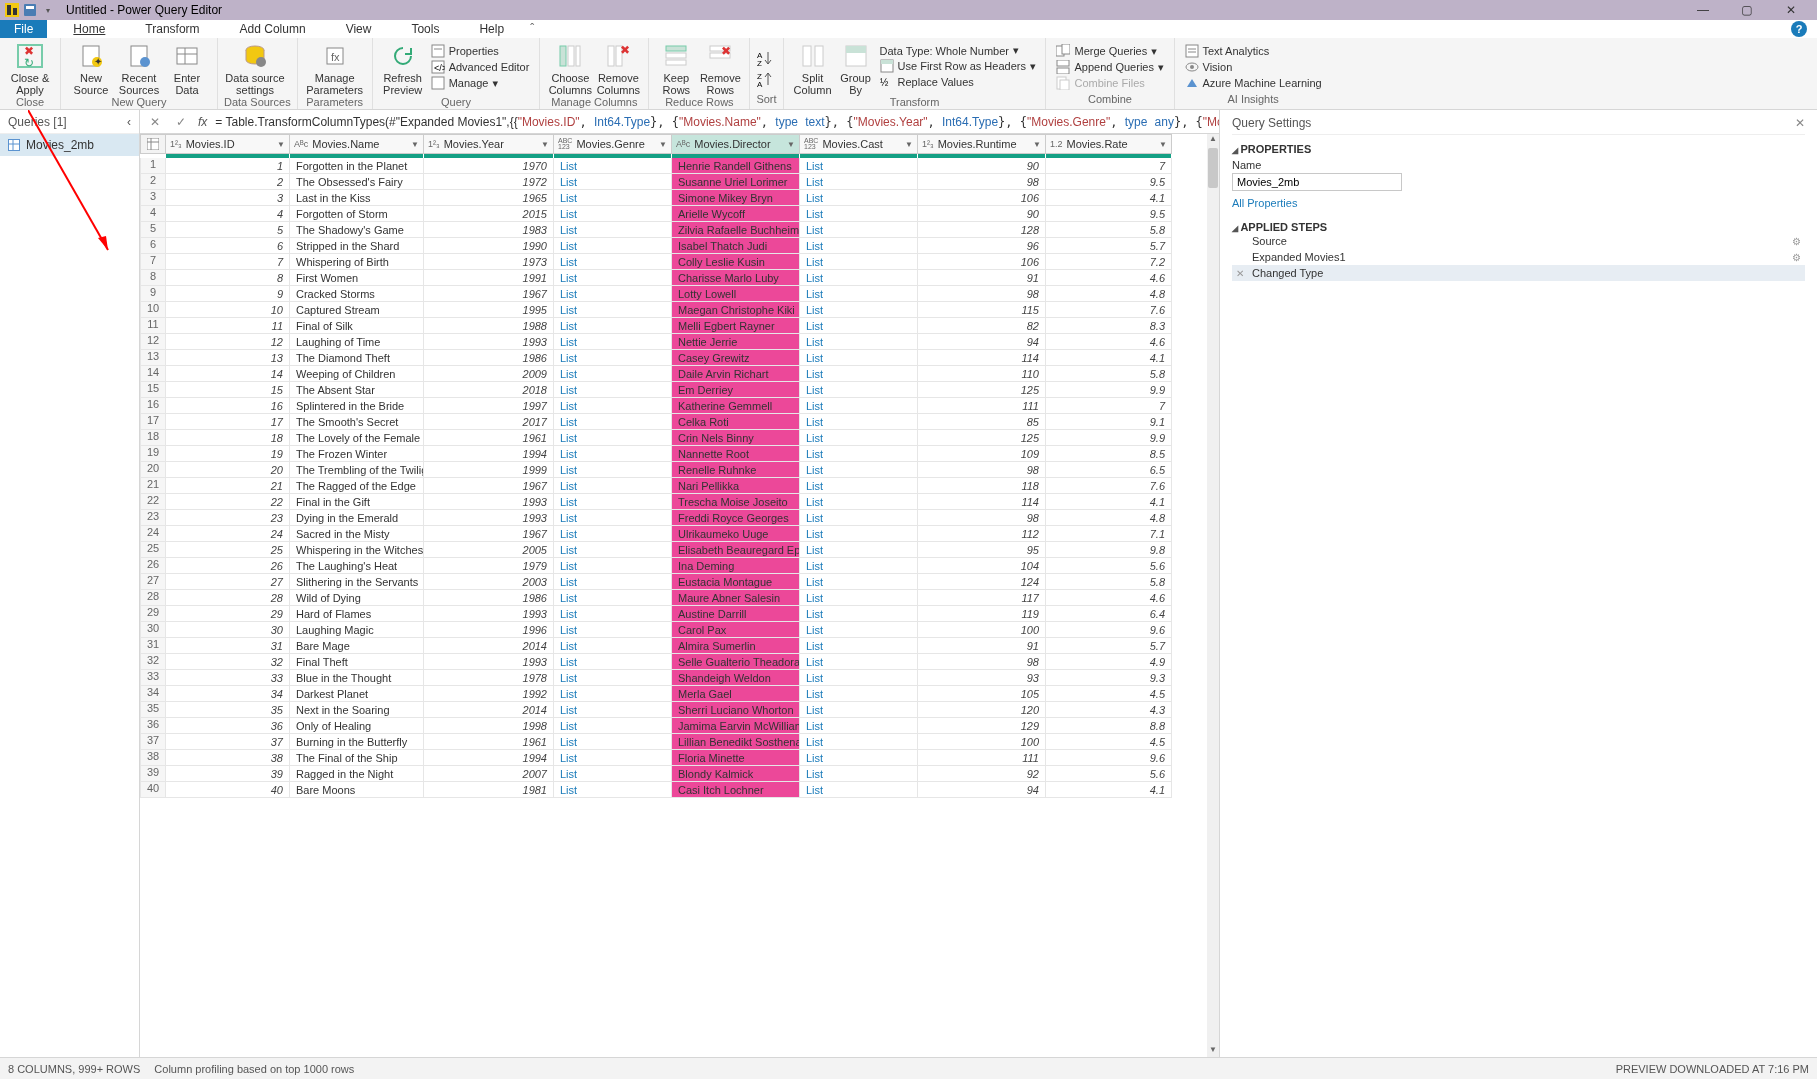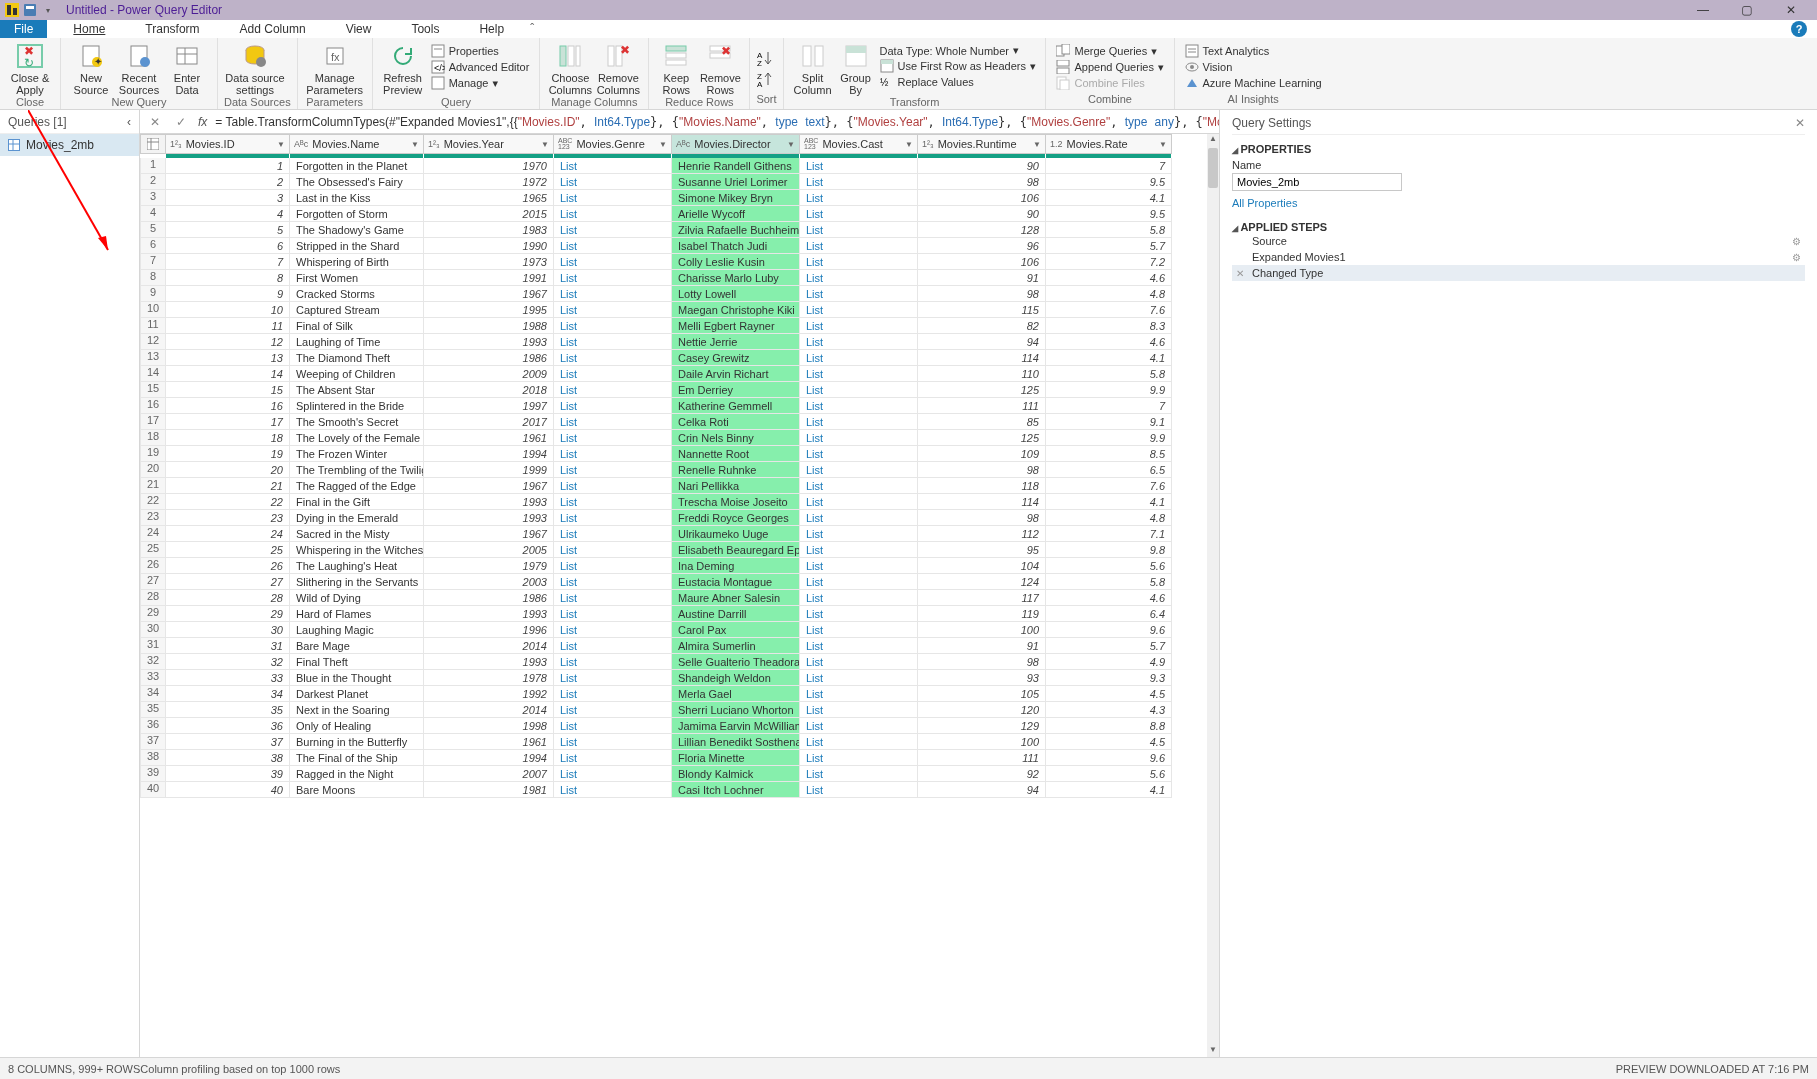--- a/index.html
+++ b/index.html
@@ -2,21 +2,21 @@
 <html><head>
 <meta charset="utf-8">
 <style>
 * { box-sizing: border-box; margin: 0; padding: 0; font-family: "Segoe UI", Tahoma, sans-serif; }
 body { background: #fff; font-size: 12px; color: #333; overflow: hidden; width: 1817px; height: 1079px; position: relative; }
 
 
 .titlebar { height: 20px; background: #beb2c8; display: flex; align-items: center; padding: 0 4px; }
 .titlebar .qat { display: flex; gap: 2px; align-items: center; }
 .titlebar .qat-icon { width: 16px; height: 16px; display:flex; align-items:center; justify-content:center; font-size:10px; }
-.titlebar .title { margin-left: 10px; font-size: 12px; color: #4c1d95; }
+.titlebar .title { margin-left: 10px; font-size: 12px; color: #000000; }
 .titlebar .win-controls { margin-left: auto; display: flex; }
 .titlebar .win-controls div { width: 44px; height: 20px; text-align: center; line-height: 20px; font-size: 12px; }
 
 
 .menutabs { height: 18px; display: flex; align-items: center; border-bottom: 0px solid #ddd; font-size:12px;gap:12px; }
 .menutabs .tab { padding: 2px 14px; cursor: default; }
 .menutabs .tab.file { background: #1a7bba; color: #fff; }
 .menutabs .tab.active { background: #fff; text-decoration: underline; }
 .menutabs .help-icon { margin-left: auto; margin-right: 10px; width:16px;height:16px;border-radius:50%;background:#1a7bba;color:#fff;text-align:center;line-height:16px;font-size:11px;font-weight:bold;}
 .menutabs .chev { margin-right:8px; color:#666;}
@@ -59,21 +59,21 @@
 .ghdr .col .type-icon { font-size:9px; color:#666; margin-right:4px; }
 .ghdr .col .name { flex:1; font-size:11px; white-space:nowrap; overflow:hidden; }
 .ghdr .col .dd { font-size:8px; color:#666; }
 .qbar { display:flex; height:4px; }
 .qbar .rowcorner { width:26px; }
 .qbar .seg { background:#14a085; border-right:1px solid #fff; }
 .grow { display:flex; height:16px; }
 .grow .rownum { width:26px; border:1px solid #e6e6e6; border-top:none; background:#f6f6f6; text-align:center; font-size:11px; color:#666; }
 .grow .cell { border-right:1px solid #e6e6e6; border-bottom:1px solid #e6e6e6; padding:0 6px; font-size:11px; display:flex; align-items:center; overflow:hidden; white-space:nowrap; }
 .grow .cell.num { justify-content:flex-end; font-style:italic; color:#444; }
-.grow .cell.sel { background:#86efac; }
+.grow .cell.sel { background:#ec4899; }
 .grow .cell.link { color:#1a7bba; }
 
 .col-id{width:124px} .col-name{width:134px} .col-year{width:130px} .col-genre{width:118px} .col-dir{width:128px} .col-cast{width:118px} .col-run{width:128px} .col-rate{width:126px}
 
 .vscroll { position:absolute; right:598px; top:134px; bottom:22px; width:12px; background:#f0f0f0; }
 .vscroll .thumb { position:absolute; left:1px; right:1px; top:14px; height:40px; background:#c8c8c8; border-radius:2px;}
 .vscroll .arr { position:absolute; left:0; right:0; height:12px; text-align:center; font-size:8px; color:#666;}
 .vscroll .arr.up{top:0} .vscroll .arr.dn{bottom:0}
 
 
@@ -988,20 +988,20 @@
       <span class="gear">⚙</span>
     </div>
   <div class="step sel">
       <span class="del">✕</span>
       <span>Changed Type</span>
     </div>
 </div>
 
 <div class="status">
   <span>8 COLUMNS, 999+ ROWS</span>
-  <span style="">Column profiling based on top 1000 rows</span>
+  <span style="margin-left:14px">Column profiling based on top 1000 rows</span>
   <span class="right">PREVIEW DOWNLOADED AT 7:16 PM</span>
 </div>
 
 <svg class="red-arrow" viewBox="0 0 90 150">
   <line x1="0" y1="0" x2="80" y2="140" stroke="#ff0000" stroke-width="2"></line>
   <polygon points="80,140 70,128 78,126" fill="#ff0000"></polygon>
 </svg>
 
 </body></html>

